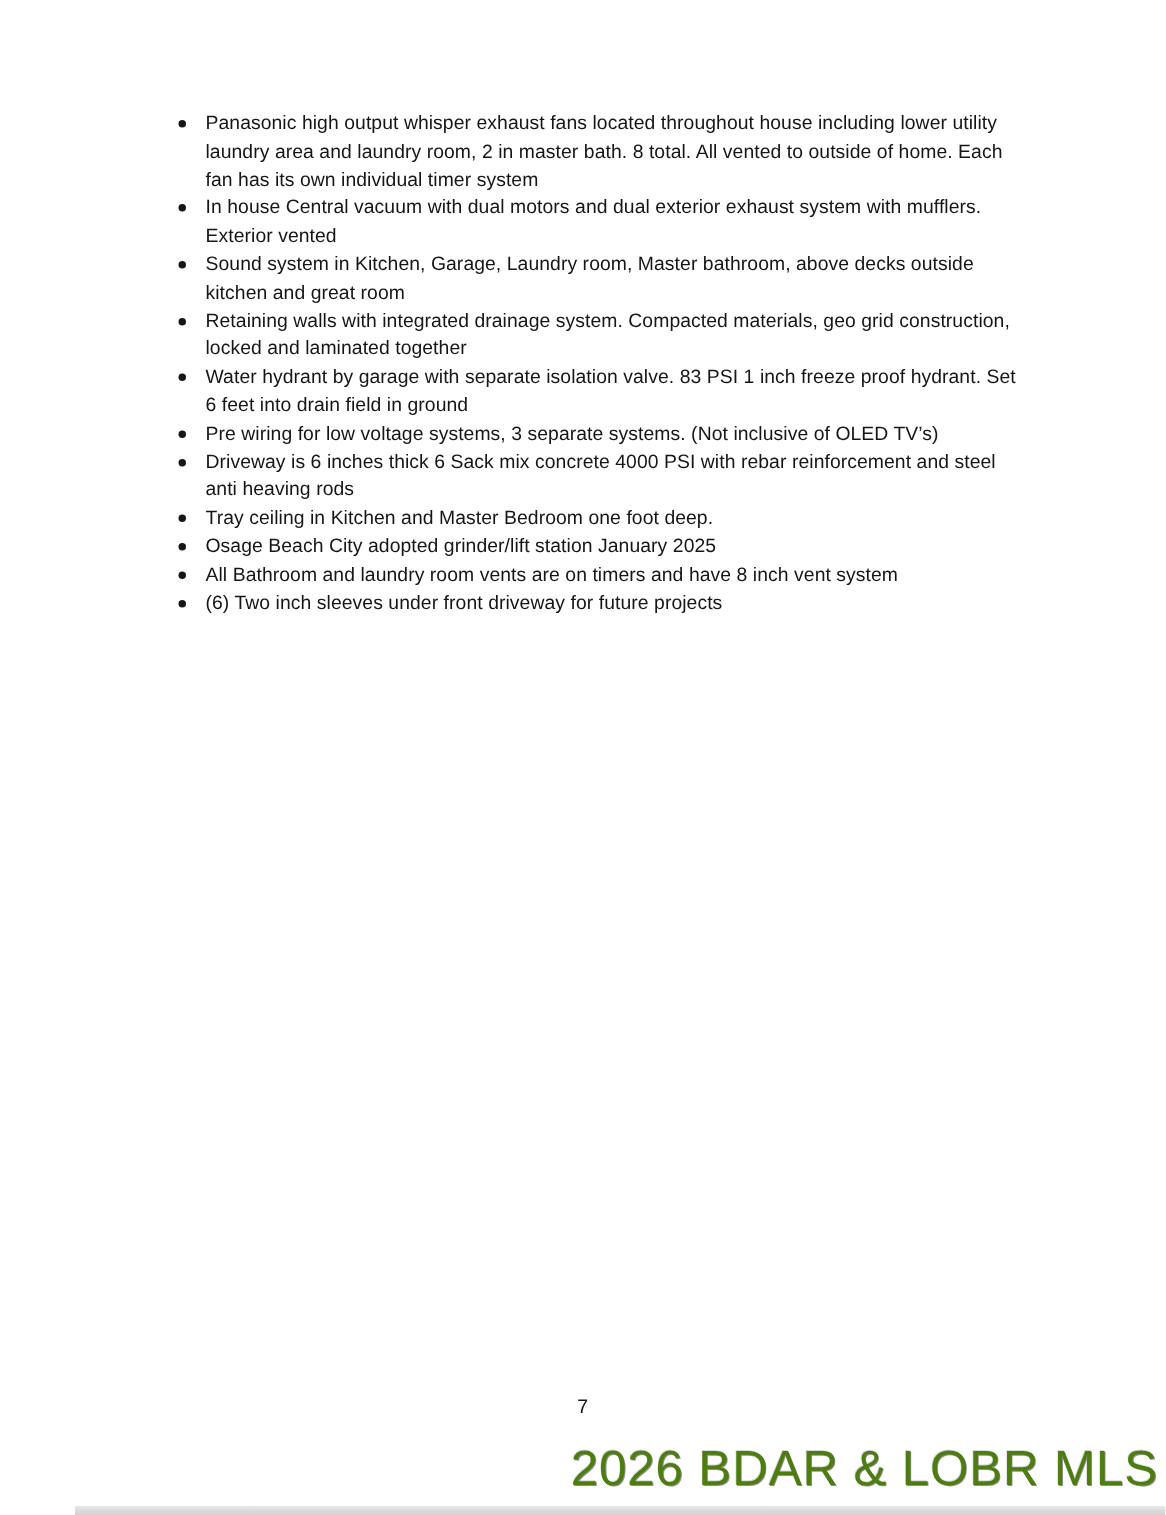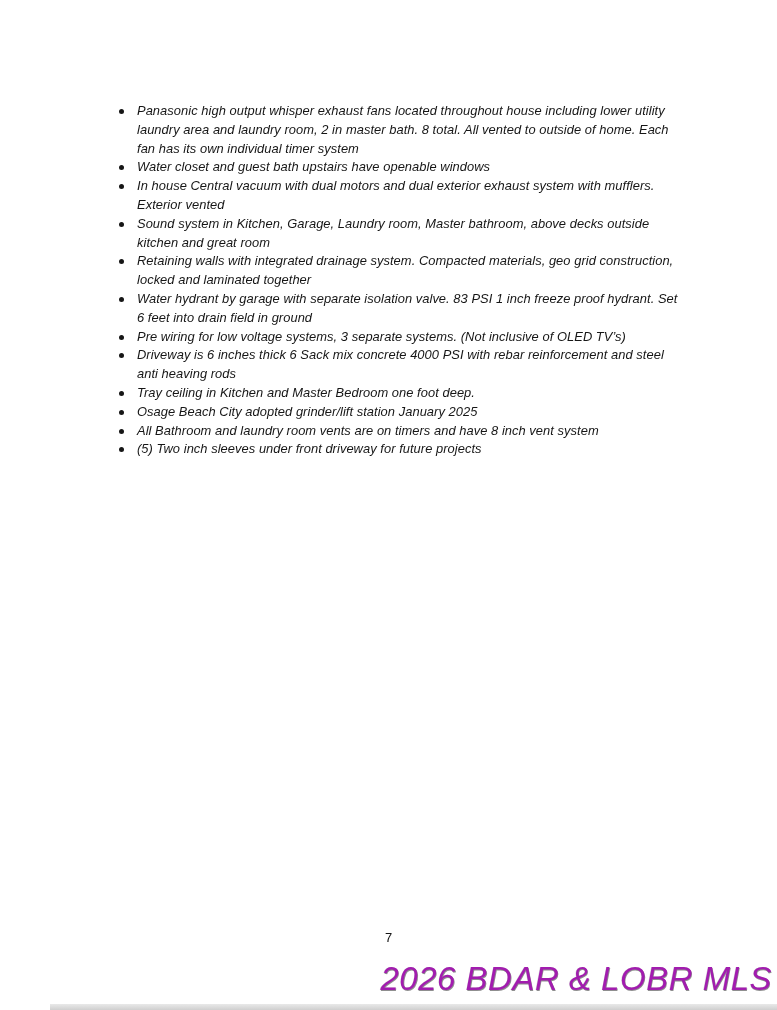--- a/index.html
+++ b/index.html
@@ -10,24 +10,23 @@
   .page {
     position: relative;
     width: 777px;
     height: 1010px;
     background: #ffffff;
     overflow: hidden;
     font-family: "Liberation Sans", sans-serif;
   }
   .doc-list {
     position: absolute;
-    top: 102px;
+    top: 73px;
     left: 118px;
     width: 566px;
-    font-style: italic;
   }
   .doc-item {
     position: relative;
     padding-left: 19px;
     font-size: 12.9px;
     line-height: 18.8px;
     color: #161616;
     letter-spacing: 0.05px;
   }
   .bullet-dot {
@@ -47,47 +46,42 @@
     text-align: center;
     font-size: 13px;
     color: #161616;
   }
   .watermark {
     position: absolute;
     top: 960px;
     right: 5px;
     font-size: 33px;
     letter-spacing: 0.5px;
-    color: #a21caf;
+    color: #4d7c0f;
     text-shadow: 0.6px 0.6px 0 #8f8f8f, -0.4px -0.4px 0 #d8d8d8;
     white-space: nowrap;
-    font-style: italic;
   }
   .bottom-bar {
     position: absolute;
     bottom: 0;
     left: 50px;
     right: 0;
     height: 6px;
     background: linear-gradient(to bottom, #e9e9e9, #cfcfcf);
   }
 </style>
 </head>
 <body>
 
 <div class="page">
 
   <div class="doc-list">
     <div class="doc-item">
       <span class="bullet-dot"></span>
       <span>Panasonic high output whisper exhaust fans located throughout house including lower utility laundry area and laundry room, 2 in master bath. 8 total. All vented to outside of home. Each fan has its own individual timer system</span>
-    </div>
-    <div class="doc-item">
-      <span class="bullet-dot"></span>
-      <span>Water closet and guest bath upstairs have openable windows</span>
     </div>
     <div class="doc-item">
       <span class="bullet-dot"></span>
       <span>In house Central vacuum with dual motors and dual exterior exhaust system with mufflers. Exterior vented</span>
     </div>
     <div class="doc-item">
       <span class="bullet-dot"></span>
       <span>Sound system in Kitchen, Garage, Laundry room, Master bathroom, above decks outside kitchen and great room</span>
     </div>
     <div class="doc-item">
@@ -113,21 +107,21 @@
     <div class="doc-item">
       <span class="bullet-dot"></span>
       <span>Osage Beach City adopted grinder/lift station January 2025</span>
     </div>
     <div class="doc-item">
       <span class="bullet-dot"></span>
       <span>All Bathroom and laundry room vents are on timers and have 8 inch vent system</span>
     </div>
     <div class="doc-item">
       <span class="bullet-dot"></span>
-      <span>(5) Two inch sleeves under front driveway for future projects</span>
+      <span>(6) Two inch sleeves under front driveway for future projects</span>
     </div>
   </div>
 
   <div class="page-number">7</div>
 
   <div class="watermark">2026 BDAR &amp; LOBR MLS</div>
 
   <div class="bottom-bar"></div>
 
 </div>

